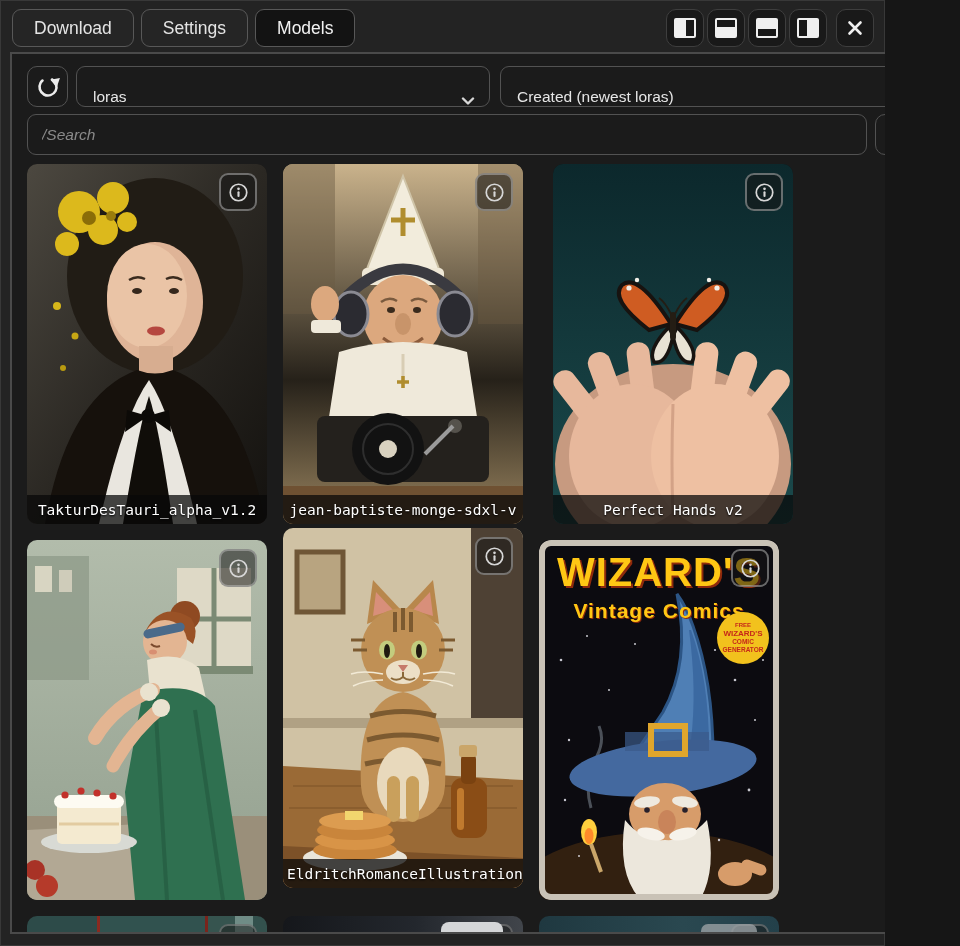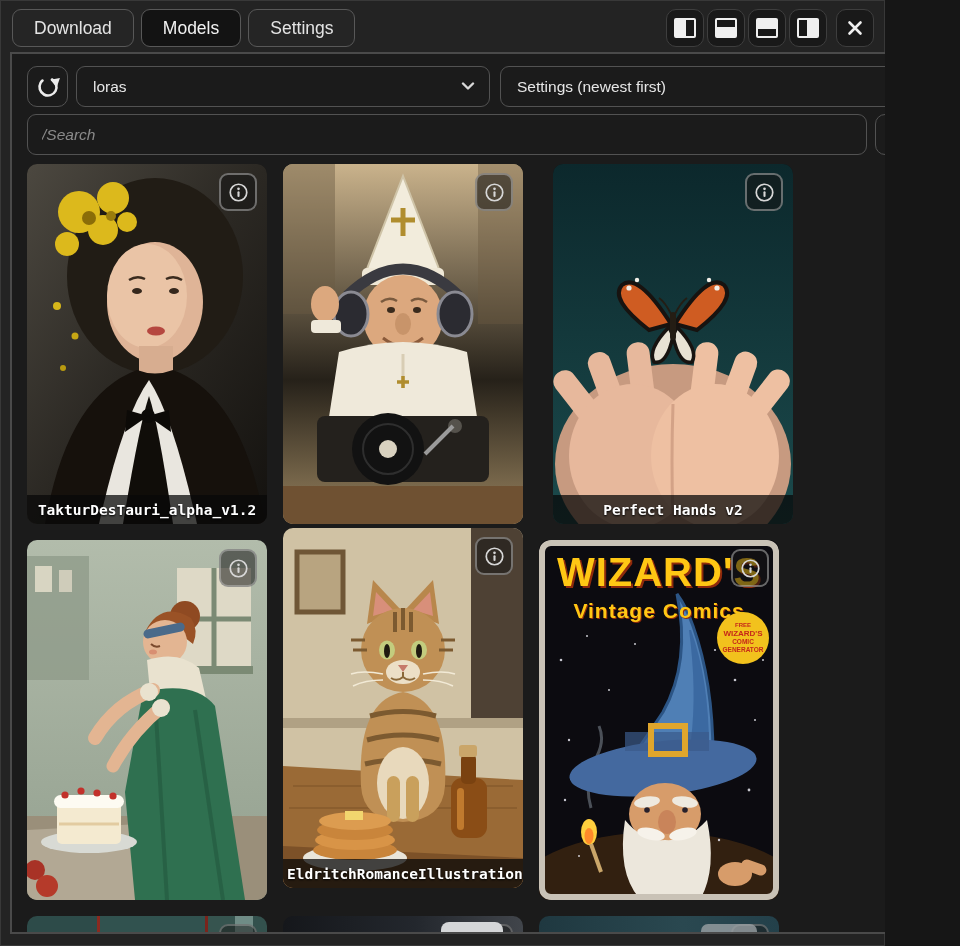--- a/index.html
+++ b/index.html
@@ -21,21 +21,21 @@
   .wic.t::before{left:0;right:0;top:0;height:55%}
   .wic.r::before{right:0;top:0;bottom:0;width:55%}
   
   .panel{position:absolute;left:10px;top:52px;width:940px;height:882px;box-sizing:border-box;
          background:#1b1b1b;border:2px solid #4a4a4a;overflow:hidden}
   .tbtn{position:absolute;width:41px;height:41px;border:1px solid #525252;border-radius:10px;
         background:#1b1b1b;display:flex;align-items:center;justify-content:center;padding:0;cursor:pointer}
   .refresh{left:15px;top:12px}
   .clear{left:863px;top:60px}
   .select{position:absolute;height:41px;border:1px solid #525252;border-radius:9px;background:#1b1b1b;
-          display:flex;align-items:center;justify-content:space-between;padding:0 14px 0 16px;
+          display:flex;align-items:flex-end;justify-content:space-between;padding:0 14px 0 16px;
           color:#e6e6e6;font-size:15.5px;box-sizing:border-box;cursor:pointer;user-select:none}
   .sel1{left:64px;top:12px;width:414px}
   .sel2{left:488px;top:12px;width:416px}
   .search{position:absolute;left:15px;top:60px;width:840px;height:41px;box-sizing:border-box;
           background:#1b1b1b;border:1px solid #525252;border-radius:9px;color:#e6e6e6;
           padding:0 14px;font-size:15.5px;font-family:Liberation Sans, sans-serif;outline:none}
   .search::placeholder{color:#8a8a8a;font-style:italic}
   
   .scrollbar{position:absolute;right:2px;top:2px;bottom:2px;width:19px;background:#151515}
   .thumb{position:absolute;left:1px;top:2px;width:17px;height:198px;background:#fcfcfc;border-radius:8px}
@@ -44,21 +44,21 @@
   .card{position:absolute;width:240px;height:360px;border-radius:10px;overflow:hidden;background:#111;cursor:pointer}
   .c1{left:15px;top:110px}.c2{left:271px;top:110px}.c3{left:541px;top:110px}
   .c4{left:15px;top:486px}.c5{left:271px;top:474px}.c6{left:527px;top:486px}
   .p1{left:15px;top:862px}.p2{left:271px;top:862px}.p3{left:527px;top:862px}
   .art{position:absolute;inset:0;width:100%;height:100%;display:block}
   .info{position:absolute;top:9px;right:10px;width:38px;height:38px;border-radius:9px;
         border:2px solid rgba(190,190,190,.5);background:rgba(22,22,22,.55);
         display:flex;align-items:center;justify-content:center;padding:0;cursor:pointer;box-sizing:border-box}
   .label{position:absolute;left:0;right:0;bottom:0;height:29px;background:rgba(8,8,8,.74);
          display:flex;align-items:center;justify-content:center;justify-content:safe center;overflow:hidden;padding:0 4px}
-  .label span{font-family:"DejaVu Sans Mono",monospace;font-weight:700;font-size:14.5px;color:#fff;
+  .label span{font-family:"DejaVu Sans Mono",monospace;font-weight:400;font-size:14.5px;color:#fff;
               white-space:nowrap;text-shadow:0 1px 2px #000}
   
   .partial .minfo{position:absolute;top:8px;right:10px;width:38px;height:38px;border-radius:9px;
         border:2px solid rgba(180,180,180,.4);background:rgba(24,24,24,.5);box-sizing:border-box}
   .p1{background:linear-gradient(90deg,#2d4b49 0 70px,#8a2a20 70px 73px,#31524f 73px 178px,#7a241c 178px 181px,#36544f 181px 208px,#6f8c86 208px 226px,#33514d 226px)}
   .p2{background:radial-gradient(circle at 42% 120%,#d0d3d5 0 20px,rgba(160,160,160,.3) 34px,transparent 46px),linear-gradient(90deg,#15171b,#23272d 55%,#41454b)}
   .p2::after{content:"";position:absolute;right:20px;top:6px;width:62px;height:34px;background:#d4d6d8;border-radius:8px}
   .p3{background:radial-gradient(circle at 50% 130%,#f4b050 0 14px,#a85e20 26px,transparent 42px),linear-gradient(90deg,#1f3840,#2a4850 60%,#23404a)}
   .p3::after{content:"";position:absolute;right:22px;top:8px;width:56px;height:30px;background:#9aa0a4;border-radius:7px;opacity:.8}
   
@@ -66,22 +66,22 @@
   .cov-main{fill:#ffc714}.cov-sh{fill:#8f2a0c}
   .bdg{font-family:"Liberation Sans",sans-serif;font-weight:700;text-anchor:middle;fill:#c6281a}
 </style>
 </head>
 <body>
 
 <div class="frame">
 
   <div class="tabbar">
     <div class="tab">Download</div>
+    <div class="tab">Settings</div>
     <div class="tab active">Models</div>
-    <div class="tab">Settings</div>
   </div>
 
   <div class="wincontrols">
     <button class="wbtn">
         <span class="wic l"></span>
       </button>
     <button class="wbtn">
         <span class="wic b"></span>
       </button>
     <button class="wbtn">
@@ -107,21 +107,21 @@
     </button>
 
     <div class="select sel1">
       <span>loras</span>
       <svg width="14" height="9">
           <path d="M2 1.5 L7 6.5 L12 1.5" fill="none" stroke="#d8d8d8" stroke-width="2.4" stroke-linecap="round" stroke-linejoin="round"></path>
         </svg>
     </div>
 
     <div class="select sel2">
-      <span>Settings (newest first)</span>
+      <span>Created (newest loras)</span>
       <svg width="14" height="9">
           <path d="M2 1.5 L7 6.5 L12 1.5" fill="none" stroke="#d8d8d8" stroke-width="2.4" stroke-linecap="round" stroke-linejoin="round"></path>
         </svg>
     </div>
 
     <input class="search" type="text" placeholder="/Search" style="">
 
     <button class="tbtn clear">
       <svg width="18" height="18">
           <path d="M4 4 L14 14 M14 4 L4 14" stroke="#e4e4e4" stroke-width="2.2" stroke-linecap="round"></path>
@@ -215,20 +215,23 @@
         <path d="M170 262 L142 290" stroke="#9a9a9a" stroke-width="4"></path>
         <rect x="0" y="322" width="240" height="38" fill="#6f5132"></rect>
       </svg>
       <button class="info">
         <svg viewBox="0 0 24 24" width="23" height="23">
           <circle cx="12" cy="12" r="8.6" fill="none" stroke="#d6d6d6" stroke-width="1.8"></circle>
           <circle cx="12" cy="8.2" r="1.4" fill="#d6d6d6"></circle>
           <rect x="10.9" y="10.6" width="2.2" height="6.2" rx="1.1" fill="#d6d6d6"></rect>
         </svg>
       </button>
+      <div class="label">
+          <span>jean-baptiste-monge-sdxl-v</span>
+        </div>
     </div>
 
     <div class="card c3">
       <svg class="art" viewBox="0 0 240 360" preserveAspectRatio="none">
         <defs>
             <linearGradient id="g3" x1="0" y1="0" x2="0" y2="1">
           <stop offset="0" stop-color="#0c282c"></stop>
               <stop offset="1" stop-color="#1b4a4c"></stop>
         </linearGradient>
           </defs>

